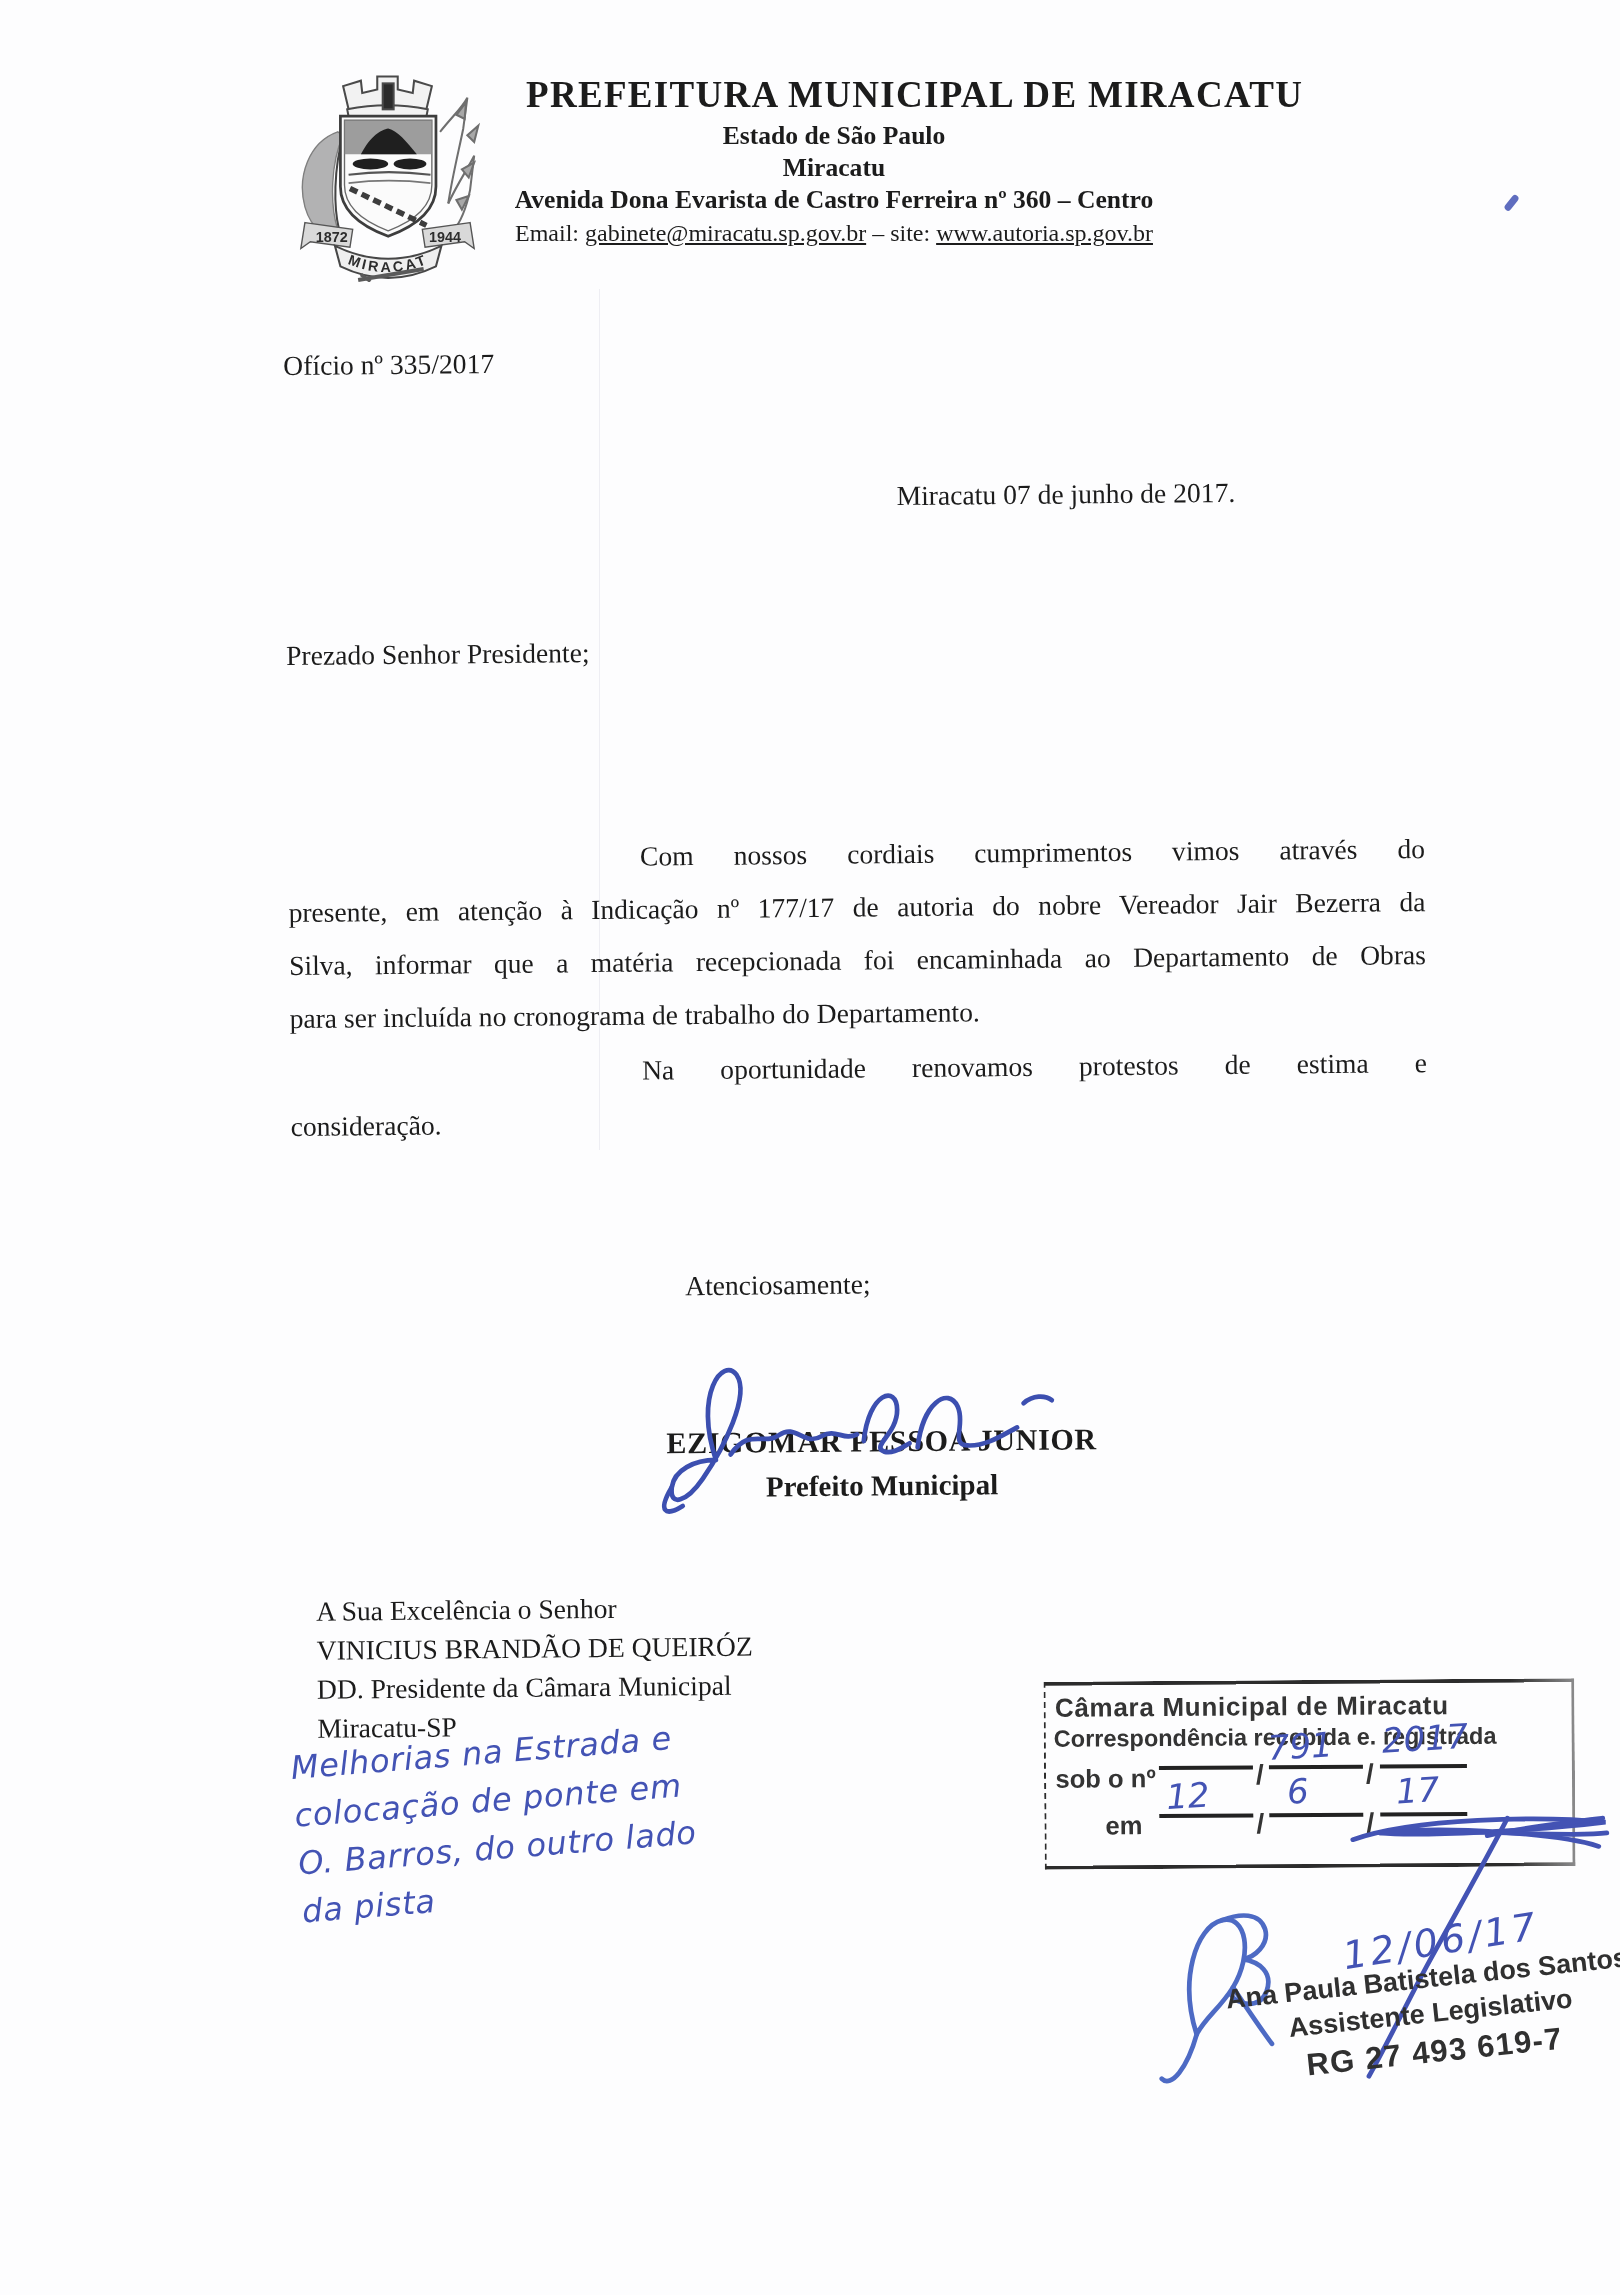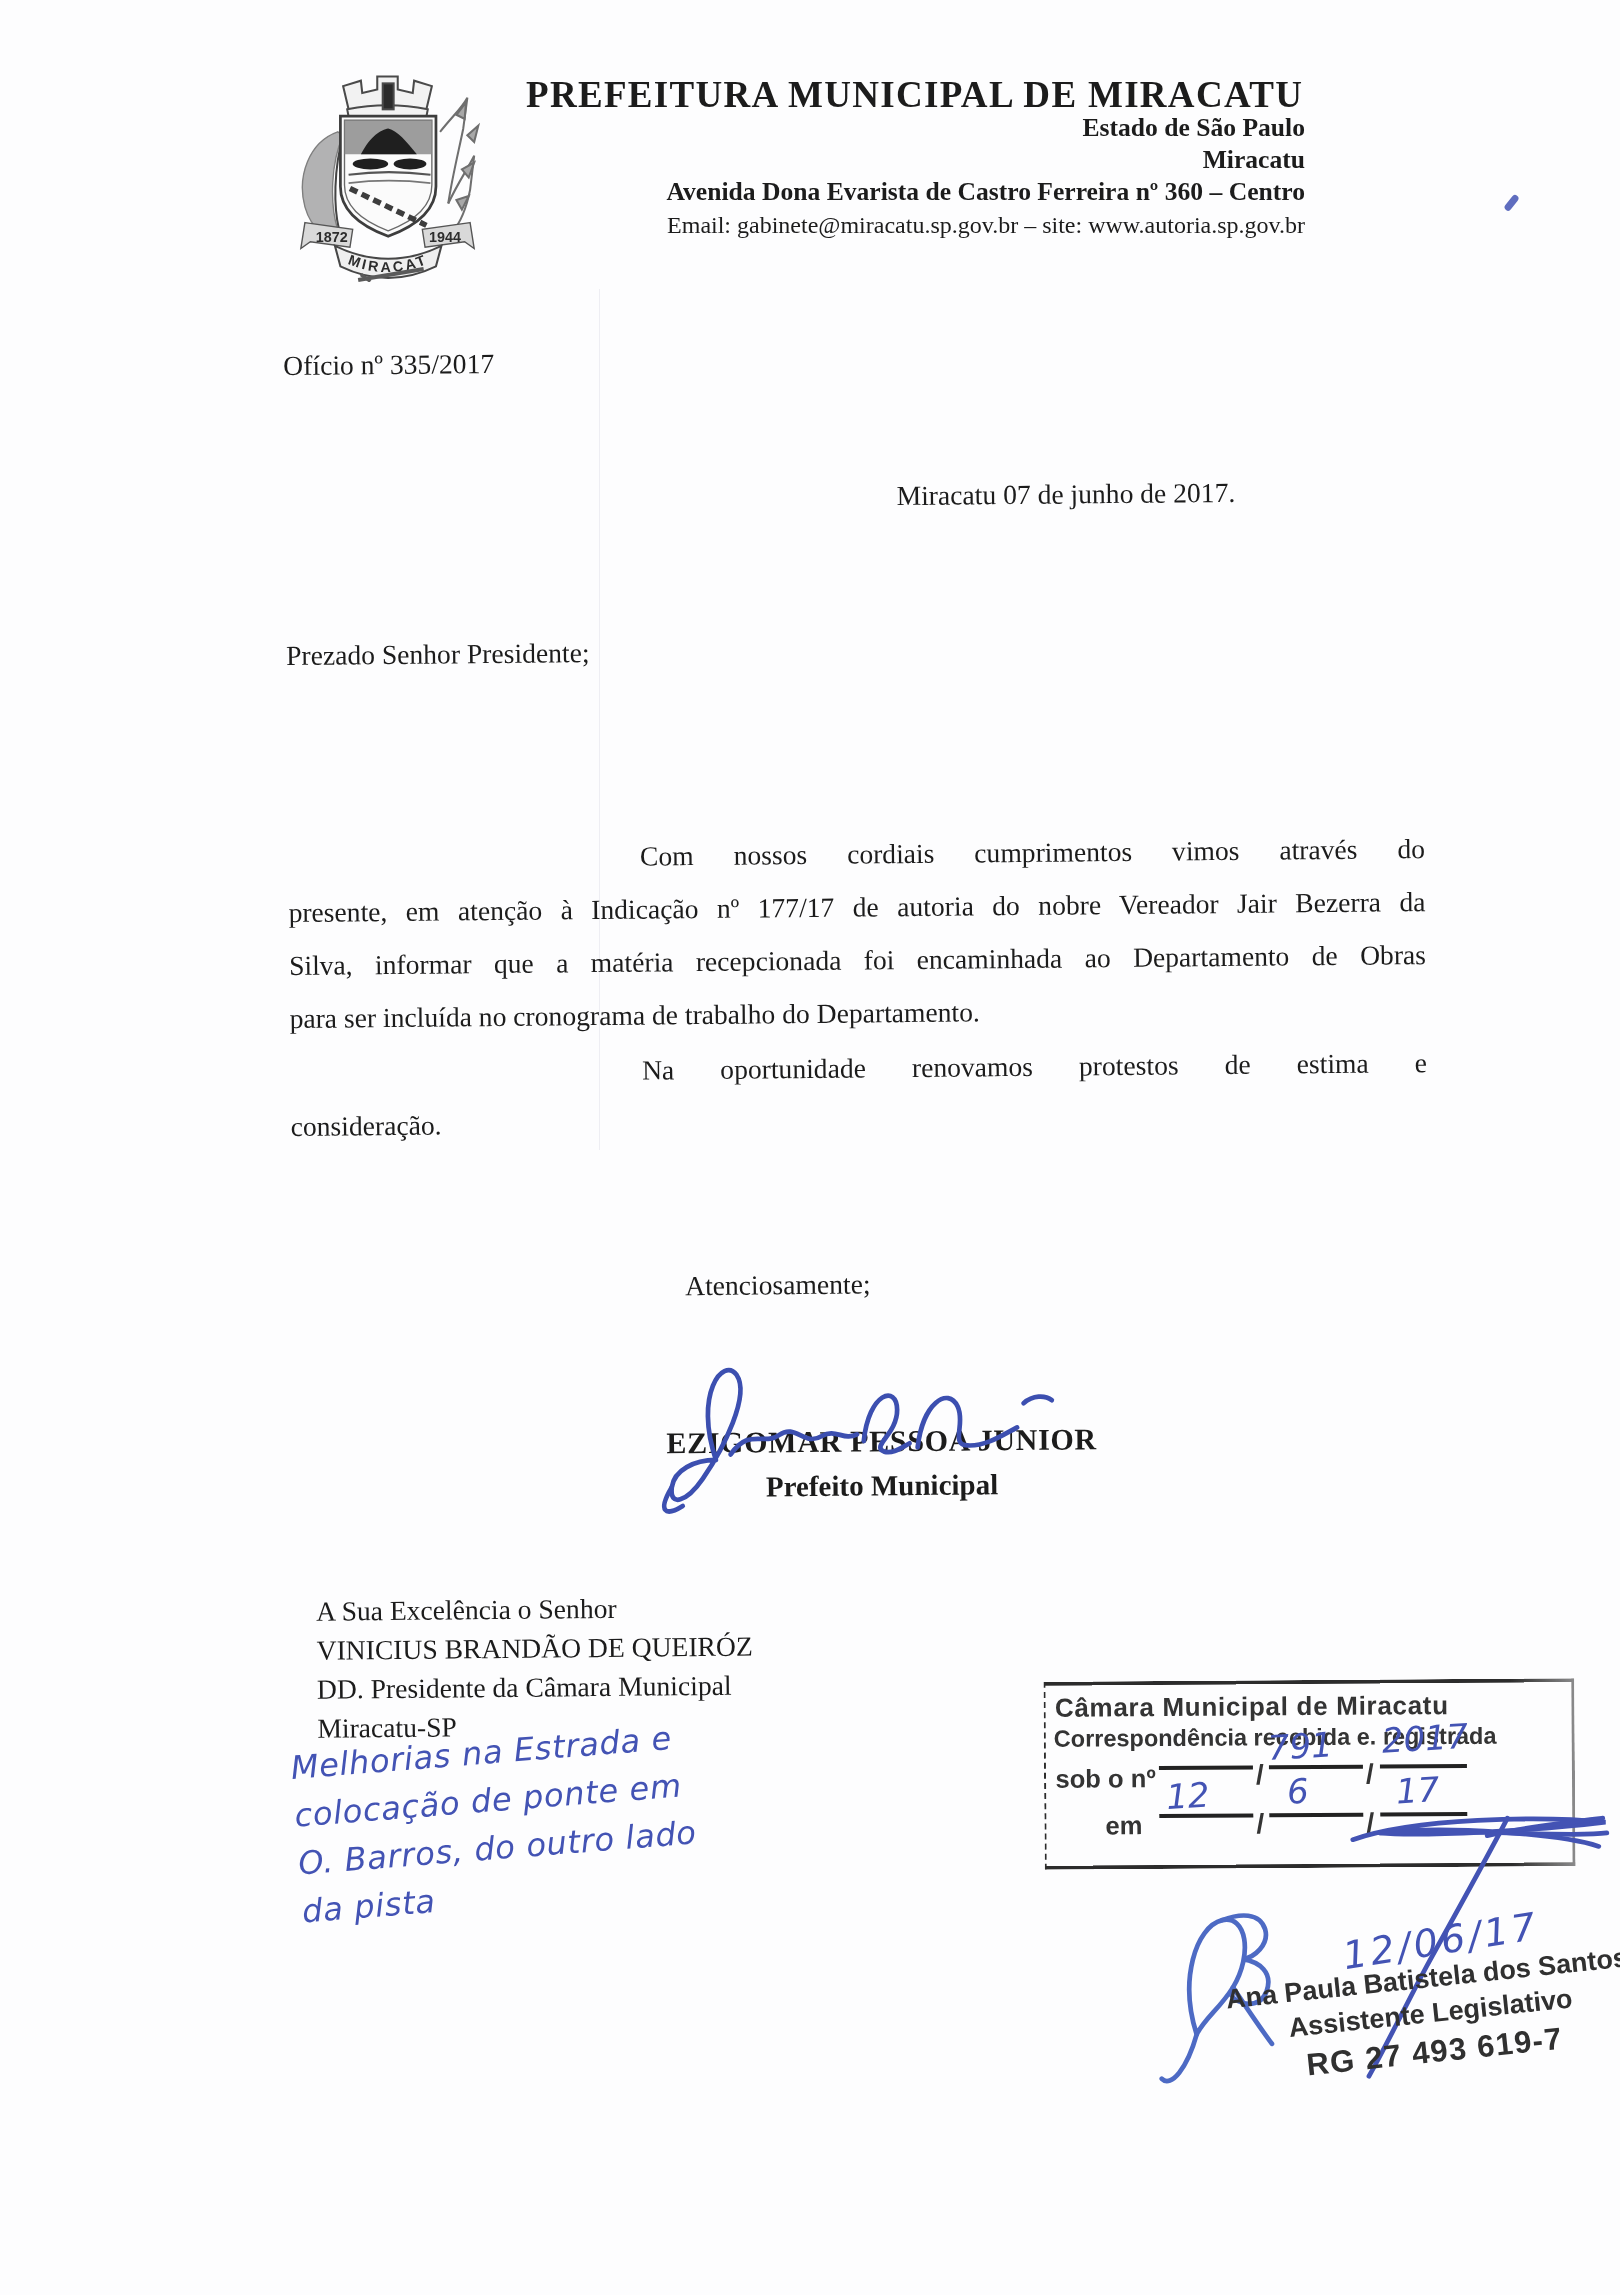--- a/index.html
+++ b/index.html
@@ -15,24 +15,24 @@
   }
   
   .scan-line{position:absolute;left:599px;top:289px;width:1.3px;height:861px;background:#eeeef3;}
 
   
   .crest{position:absolute;left:295px;top:67px;width:185px;height:215px;}
   .hdr-title{
     position:absolute;left:526px;top:73px;width:888px;
     font-size:37px;font-weight:bold;letter-spacing:1.3px;white-space:nowrap;
   }
-  .hdr-sub{position:absolute;left:363px;top:112px;width:942px;text-align:right;}
+  .hdr-sub{position:absolute;left:363px;top:120px;width:942px;text-align:center;}
   .hdr-sub .l{font-weight:bold;font-size:25.6px;line-height:32px;}
   .hdr-email{font-size:24px;line-height:34px;font-weight:normal;}
-  .hdr-email .u{}
+  .hdr-email .u{text-decoration:underline;}
 
   
   .letter{transform:rotate(-0.55deg);transform-origin:283px 336px;}
   .ref{position:absolute;left:283px;top:350px;font-size:27.6px;}
   .dateline{position:absolute;left:895px;top:486px;font-size:27.6px;}
   .salutation{position:absolute;left:283px;top:640px;font-size:27.6px;}
   .para{position:absolute;left:283px;width:1137px;font-size:27.6px;}
   .para .ln{line-height:53px;text-align:justify;text-align-last:justify;}
   .para .ln.first{padding-left:352px;}
   .para .ln.last{text-align:left;text-align-last:left;}

